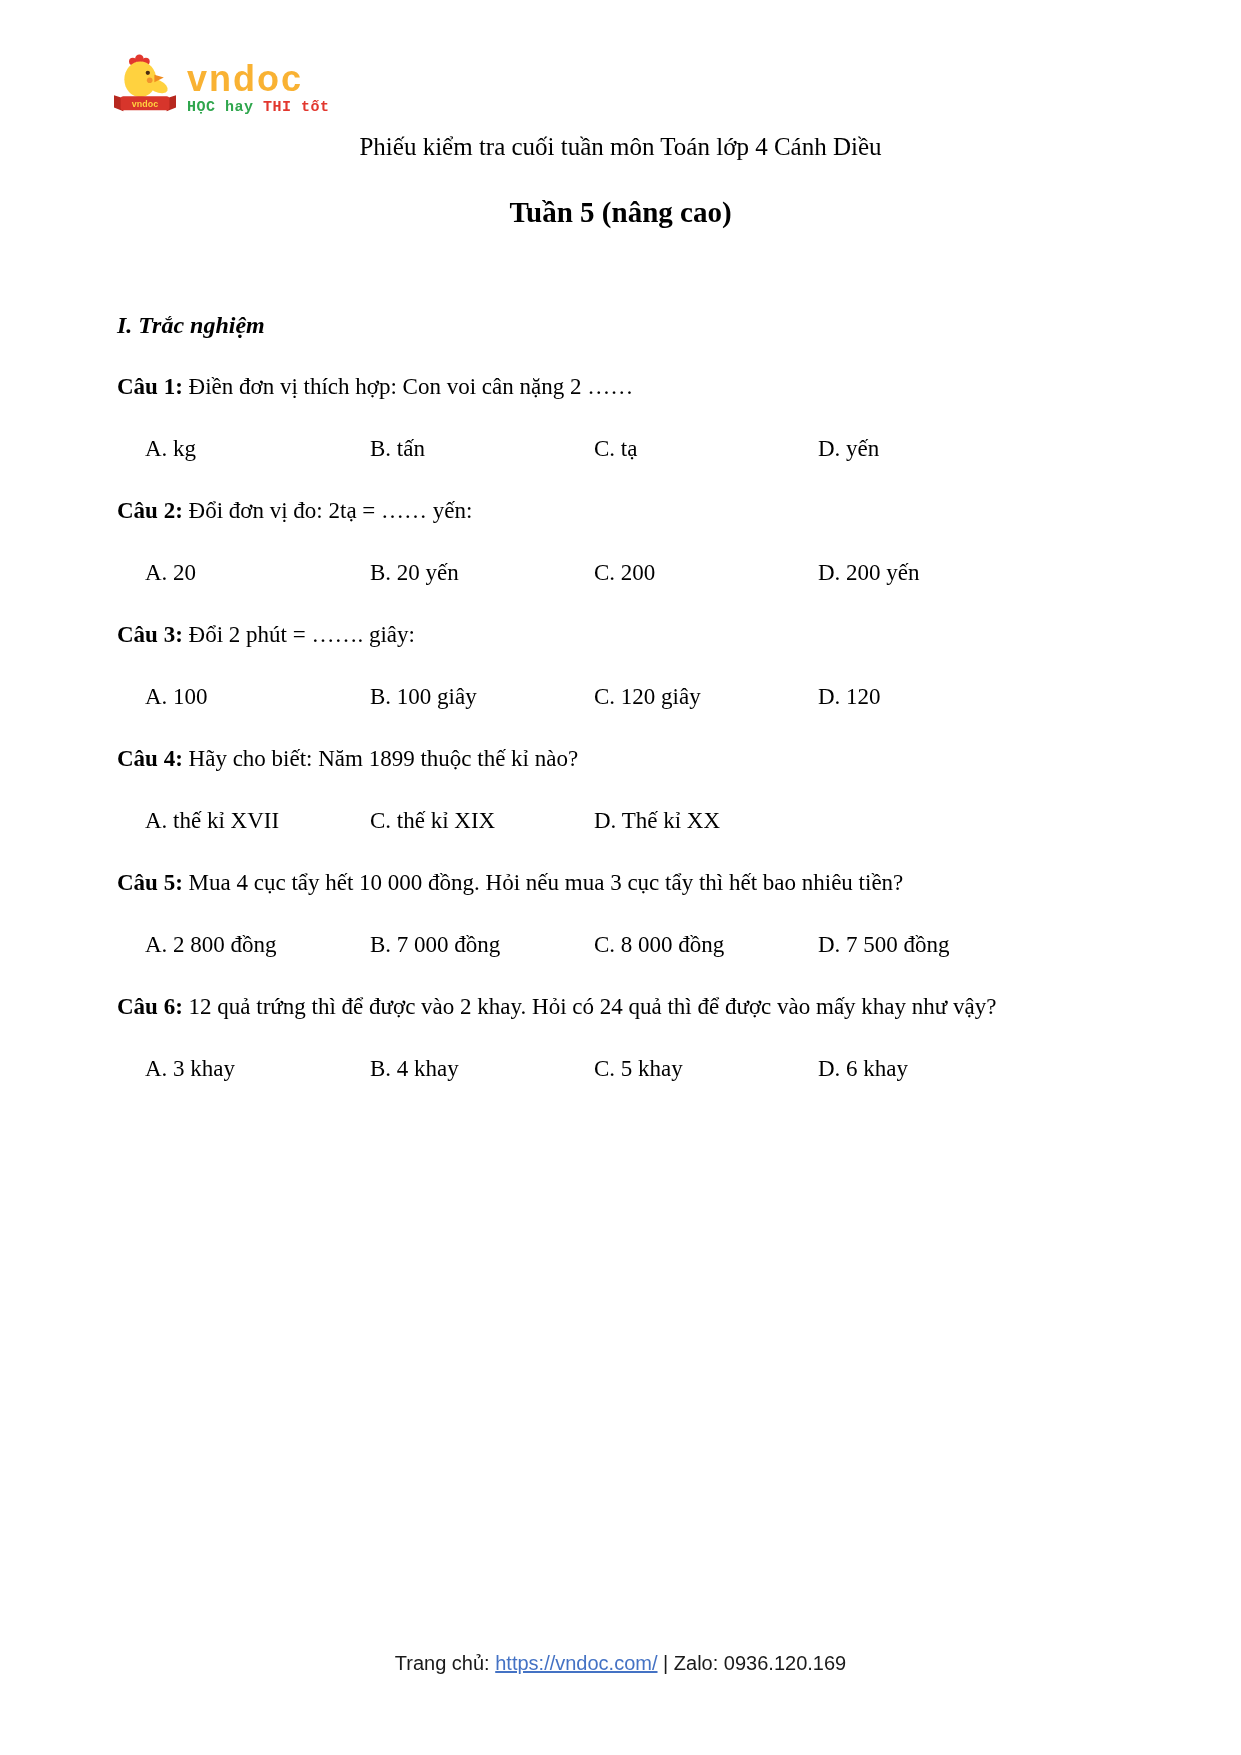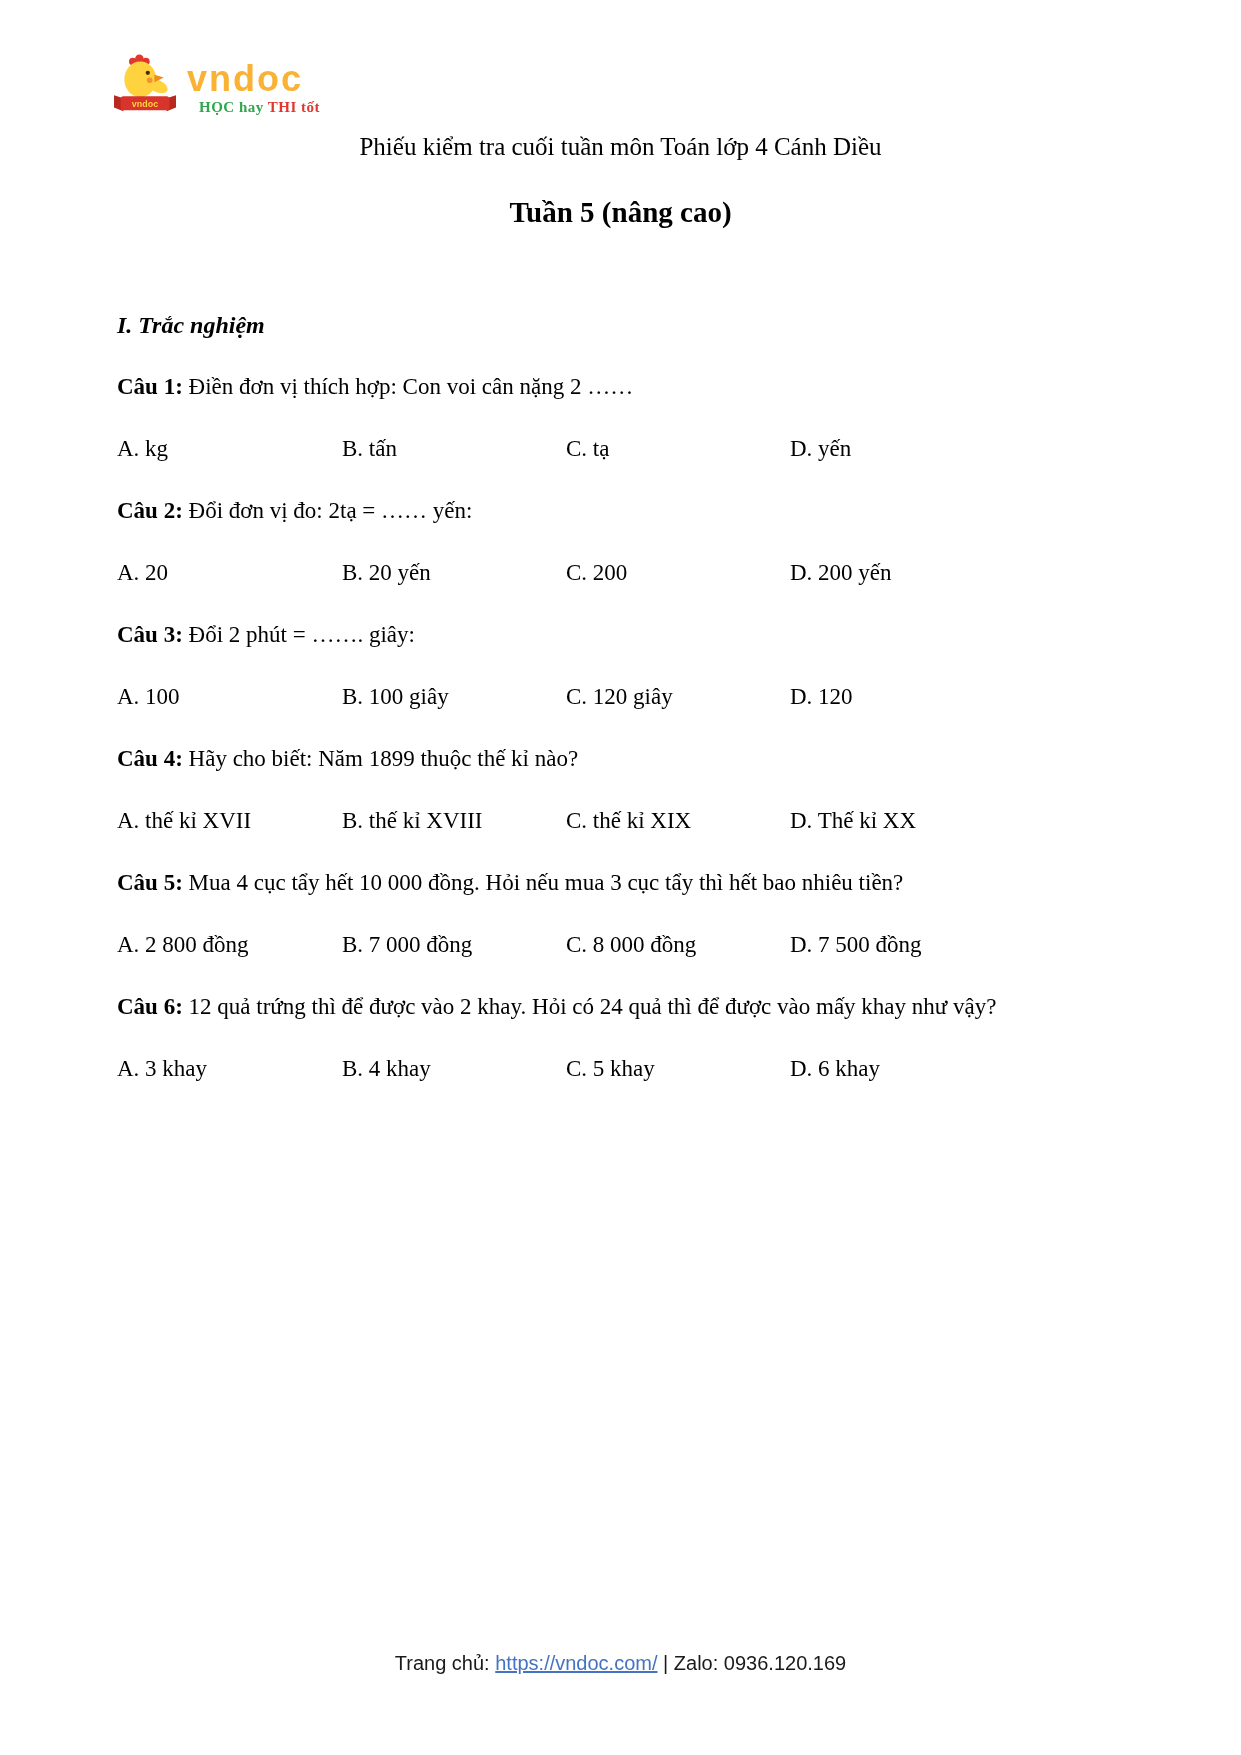--- a/index.html
+++ b/index.html
@@ -15,21 +15,21 @@
   }
 
   
   .logo { position:absolute; left:112px; top:54px; display:flex; align-items:center; gap:9px; }
   .logo-text { display:flex; flex-direction:column; line-height:1; }
   .brand {
     font-family:"Liberation Sans", sans-serif;
     font-weight:bold; font-size:36px; letter-spacing:2px;
     color:#F9B233;
   }
-  .tagline { font-family:Liberation Serif, serif; font-weight:bold; font-size:15px; margin-top:3px; letter-spacing:0.5px;margin-left:12px; }
+  .tagline { font-family:Liberation Mono, monospace; font-weight:bold; font-size:15px; margin-top:3px; letter-spacing:0.5px; }
   .tag-green { color:#2FA64D; }
   .tag-red   { color:#E2372E; }
 
   
   .title {
     position:absolute; top:133px; left:0; width:100%;
     text-align:center; font-weight:normal; font-size:25px;
   }
   .subtitle {
     position:absolute; top:196px; left:0; width:100%;
@@ -39,20 +39,21 @@
   
   .content { position:absolute; top:300px; left:117px; width:1008px; }
   .content p { margin:0 0 12px 0; line-height:50px; }
   .sec-heading { font-weight:bold; font-size:24px;font-style:italic; }
   .q-label { font-weight:bold; }
   .opts {
     display:grid;
     grid-template-columns:225px 224px 224px 1fr;
     line-height:50px;
     margin-bottom:12px;
+    margin-left:28px;
   }
 
   
   .footer {
     position:absolute; top:1648px; left:0; width:100%;
     text-align:center;
     font-family:"Liberation Sans", sans-serif;
     font-size:20px; color:#1a1a1a;
     line-height:30px;
   }
@@ -113,21 +114,20 @@
     <div class="opts">
       <span>A. 100</span>
       <span>B. 100 giây</span>
       <span>C. 120 giây</span>
       <span>D. 120</span>
     </div>
 
     <p><b class="q-label">Câu 4:</b> <span>Hãy cho biết: Năm 1899 thuộc thế kỉ nào?</span></p>
     <div class="opts">
       <span>A. thế kỉ XVII</span>
-      <span>B. thế kỉ XVIII</span>
       <span>C. thế kỉ XIX</span>
       <span>D. Thế kỉ XX</span>
     </div>
 
     <p><b class="q-label">Câu 5:</b> <span>Mua 4 cục tẩy hết 10 000 đồng. Hỏi nếu mua 3 cục tẩy thì hết bao nhiêu tiền?</span></p>
     <div class="opts">
       <span>A. 2 800 đồng</span>
       <span>B. 7 000 đồng</span>
       <span>C. 8 000 đồng</span>
       <span>D. 7 500 đồng</span>

